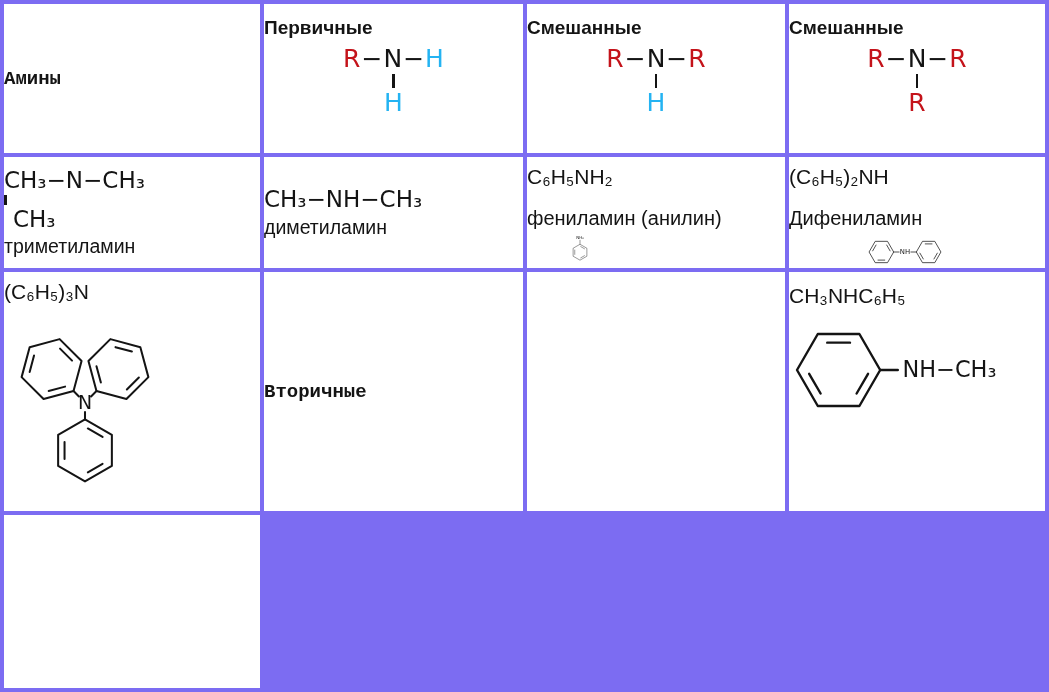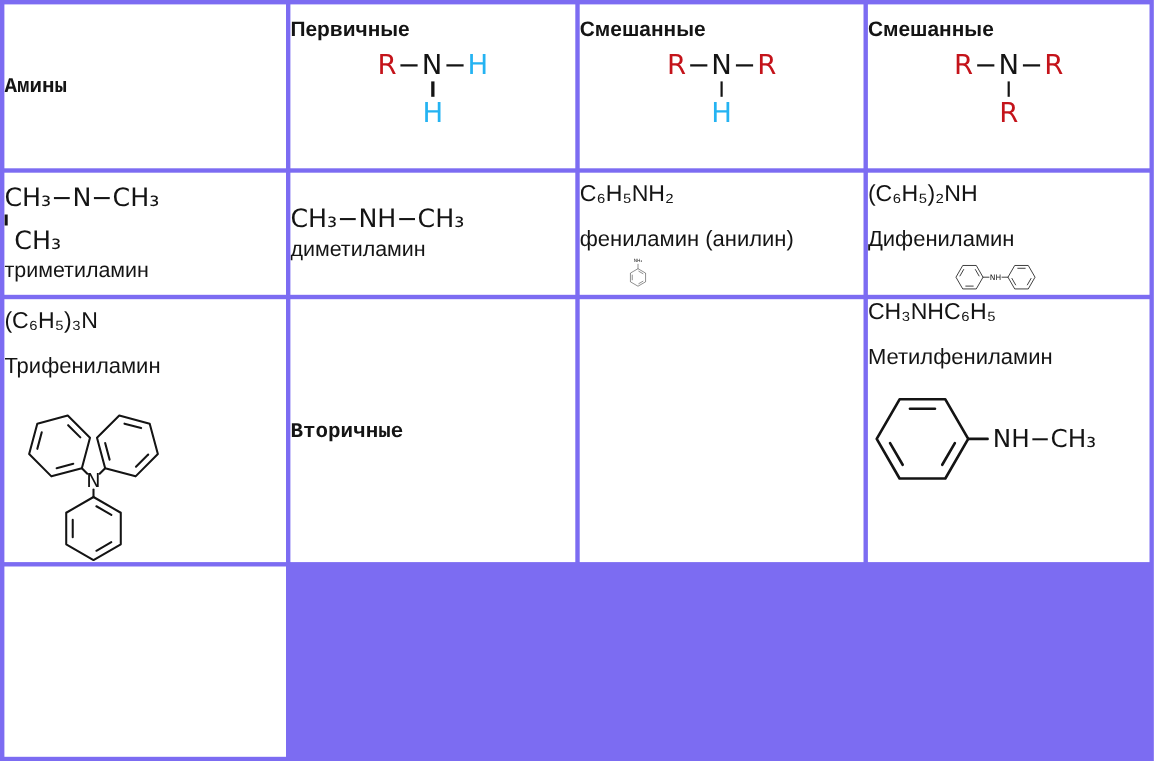--- a/index.html
+++ b/index.html
@@ -30,21 +30,21 @@
   .vbond2 { width:2.5px; height:10px; background:var(--ink,#141414); margin:1px 0; }
 
   
   .formula  { font-family:"DejaVu Sans", sans-serif; font-size:23px; line-height:1.15; }
   .name     { font-size:19.5px; margin-top:3px; }
   .tert-bottom { transform:translateX(9px); }
 
   .aromatic-cell { padding-top:8px; }
   .formula-ar { font-family:Liberation Sans, sans-serif; font-size:21px; }
   .name-ar    { font-size:20px; margin-top:18px; }
-  .mixed-cell { }
+  .mixed-cell { padding-top:12px; }
 
   
   .struct { display:block; }
   .struct polygon { fill:none; stroke:var(--ink,#141414); stroke-width:3; stroke-linejoin:round; }
   .struct line    { stroke:var(--ink,#141414); stroke-width:3; stroke-linecap:round; }
   .atom { font-family:"DejaVu Sans", sans-serif; font-size:28px; fill:var(--ink,#141414); }
   .aniline      { width:106px; margin-top:4px; }
   .diphenyl     { width:232px; margin-top:6px; }
   .triphenyl    { width:162px; margin-top:4px; }
   .methylphenyl { width:240px; margin-top:14px; }
@@ -150,21 +150,20 @@
           <polygon points="206.0,65.0 231.0,21.7 281.0,21.7 306.0,65.0 281.0,108.3 231.0,108.3"></polygon>
           <line x1="242.3" y1="32.1" x2="269.7" y2="32.1"></line>
           <line x1="291.3" y1="69.6" x2="277.7" y2="93.3"></line>
           <line x1="234.3" y1="93.3" x2="220.7" y2="69.6"></line>
         </g>
     </svg>
   </div>
 
   <div class="cell aromatic-cell">
     <span class="formula-ar">(C₆H₅)₃N</span>
-    <span class="name-ar">Трифениламин</span>
     <svg class="struct triphenyl" viewBox="0 0 240 260">
       <g>
           <polygon points="103.0,123.0 58.6,134.9 26.1,102.4 38.0,58.0 82.4,46.1 114.9,78.6"></polygon>
           <line x1="90.5" y1="116.5" x2="66.2" y2="123.0"></line>
           <line x1="38.0" y1="94.8" x2="44.5" y2="70.5"></line>
           <line x1="83.0" y1="60.2" x2="100.8" y2="78.0"></line>
         </g>
       <g>
           <polygon points="137.0,123.0 125.1,78.6 157.6,46.1 202.0,58.0 213.9,102.4 181.4,134.9"></polygon>
           <line x1="143.5" y1="110.5" x2="137.0" y2="86.2"></line>
@@ -185,21 +184,20 @@
   </div>
 
   <div class="cell center-v">
     <span class="row-label">Вторичные</span>
   </div>
 
   <div class="cell"></div>
 
   <div class="cell mixed-cell">
     <span class="formula-ar">CH₃NHC₆H₅</span>
-    <span class="name-ar">Метилфениламин</span>
     <svg class="struct methylphenyl" viewBox="0 0 300 120">
       <g>
           <polygon points="114.0,60.0 88.0,105.0 36.0,105.0 10.0,60.0 36.0,15.0 88.0,15.0"></polygon>
           <line x1="98.8" y1="64.8" x2="84.5" y2="89.4"></line>
           <line x1="39.5" y1="89.4" x2="25.2" y2="64.8"></line>
           <line x1="47.8" y1="25.8" x2="76.2" y2="25.8"></line>
         </g>
       <line x1="114" y1="60" x2="136" y2="60"></line>
       <text class="atom" x="142" y="69" text-anchor="start">NH−CH₃</text>
     </svg>

